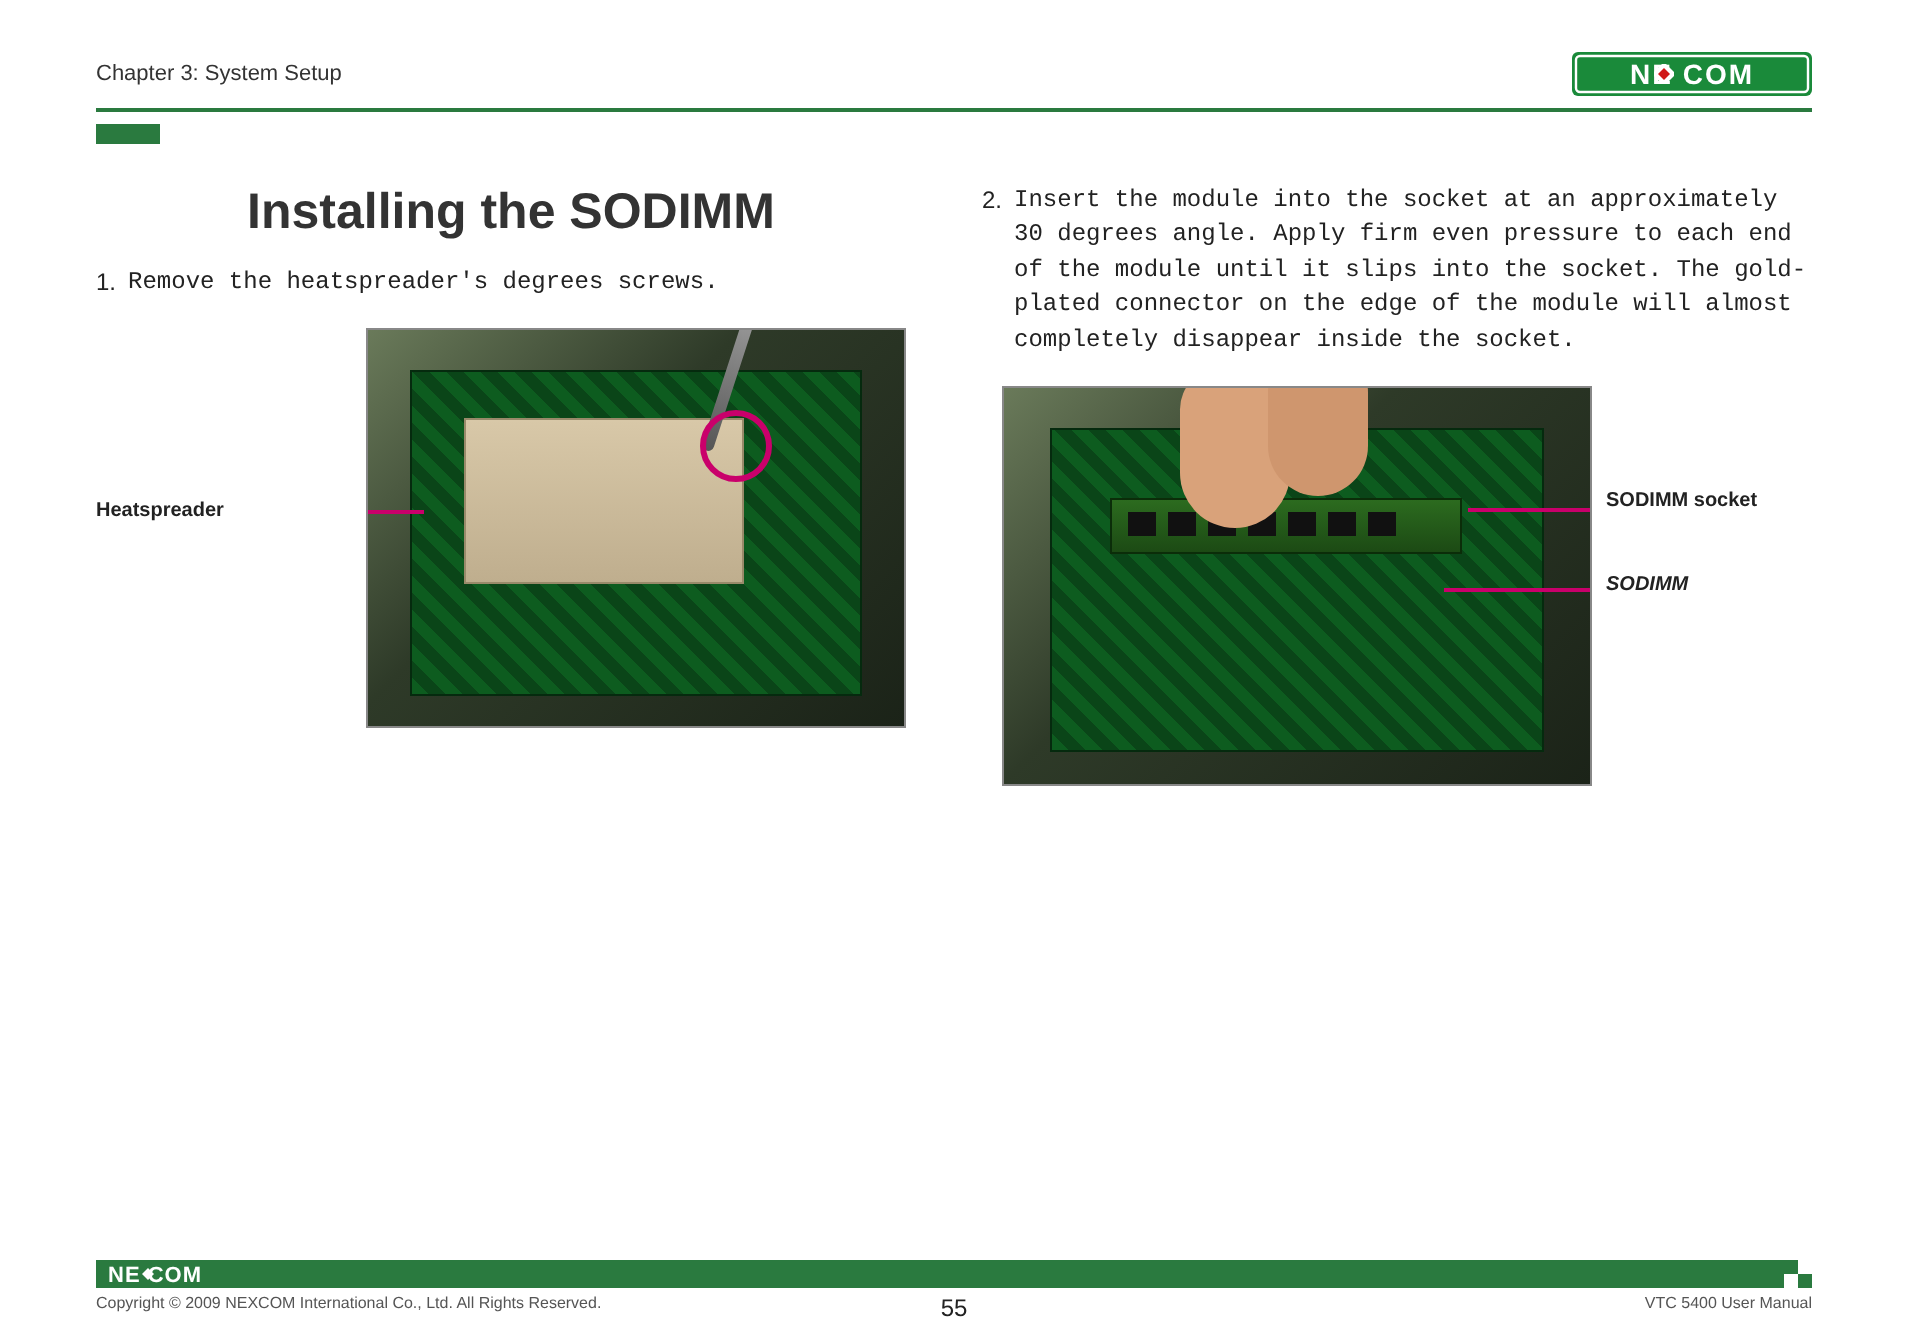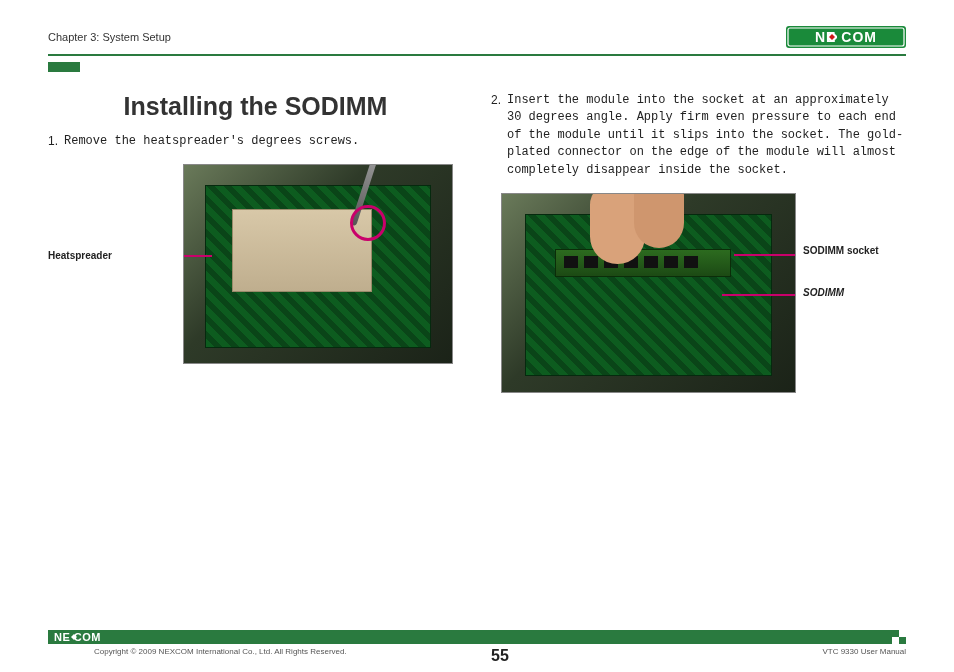--- a/index.html
+++ b/index.html
@@ -187,23 +187,23 @@
   .footer-squares div { background: #2a7a3f; }
   .footer-squares .w { background: #fff; }
   .footer-text {
     display: flex;
     justify-content: space-between;
     font-size: 8px;
     color: #555;
     margin-top: 3px;
   }
   .footer-text .pg {
-    font-weight: bold;
+    font-weight: normal;
     color: #222;
-    font-size: 16px;
+    font-size: 12px;
     position: absolute;
     left: 50%;
     transform: translateX(-50%);
   }
   .nexcom-logo-svg { display: block; }
 </style>
 </head>
 <body>
 
 <div class="page">
@@ -282,19 +282,19 @@
           </g>
         </svg>
       </div>
       <div class="footer-squares">
         <div></div>
           <div class="w"></div>
           <div class="w"></div>
           <div></div>
       </div>
     </div>
-    <div class="footer-text" style="position:relative;margin-left:46px;">
+    <div class="footer-text" style="position:relative;">
       <span>Copyright © 2009 NEXCOM International Co., Ltd. All Rights Reserved.</span>
       <span class="pg">55</span>
-      <span>VTC 9330 User Manual</span>
+      <span>VTC 5400 User Manual</span>
     </div>
   </div>
 </div>
 
 </body></html>

